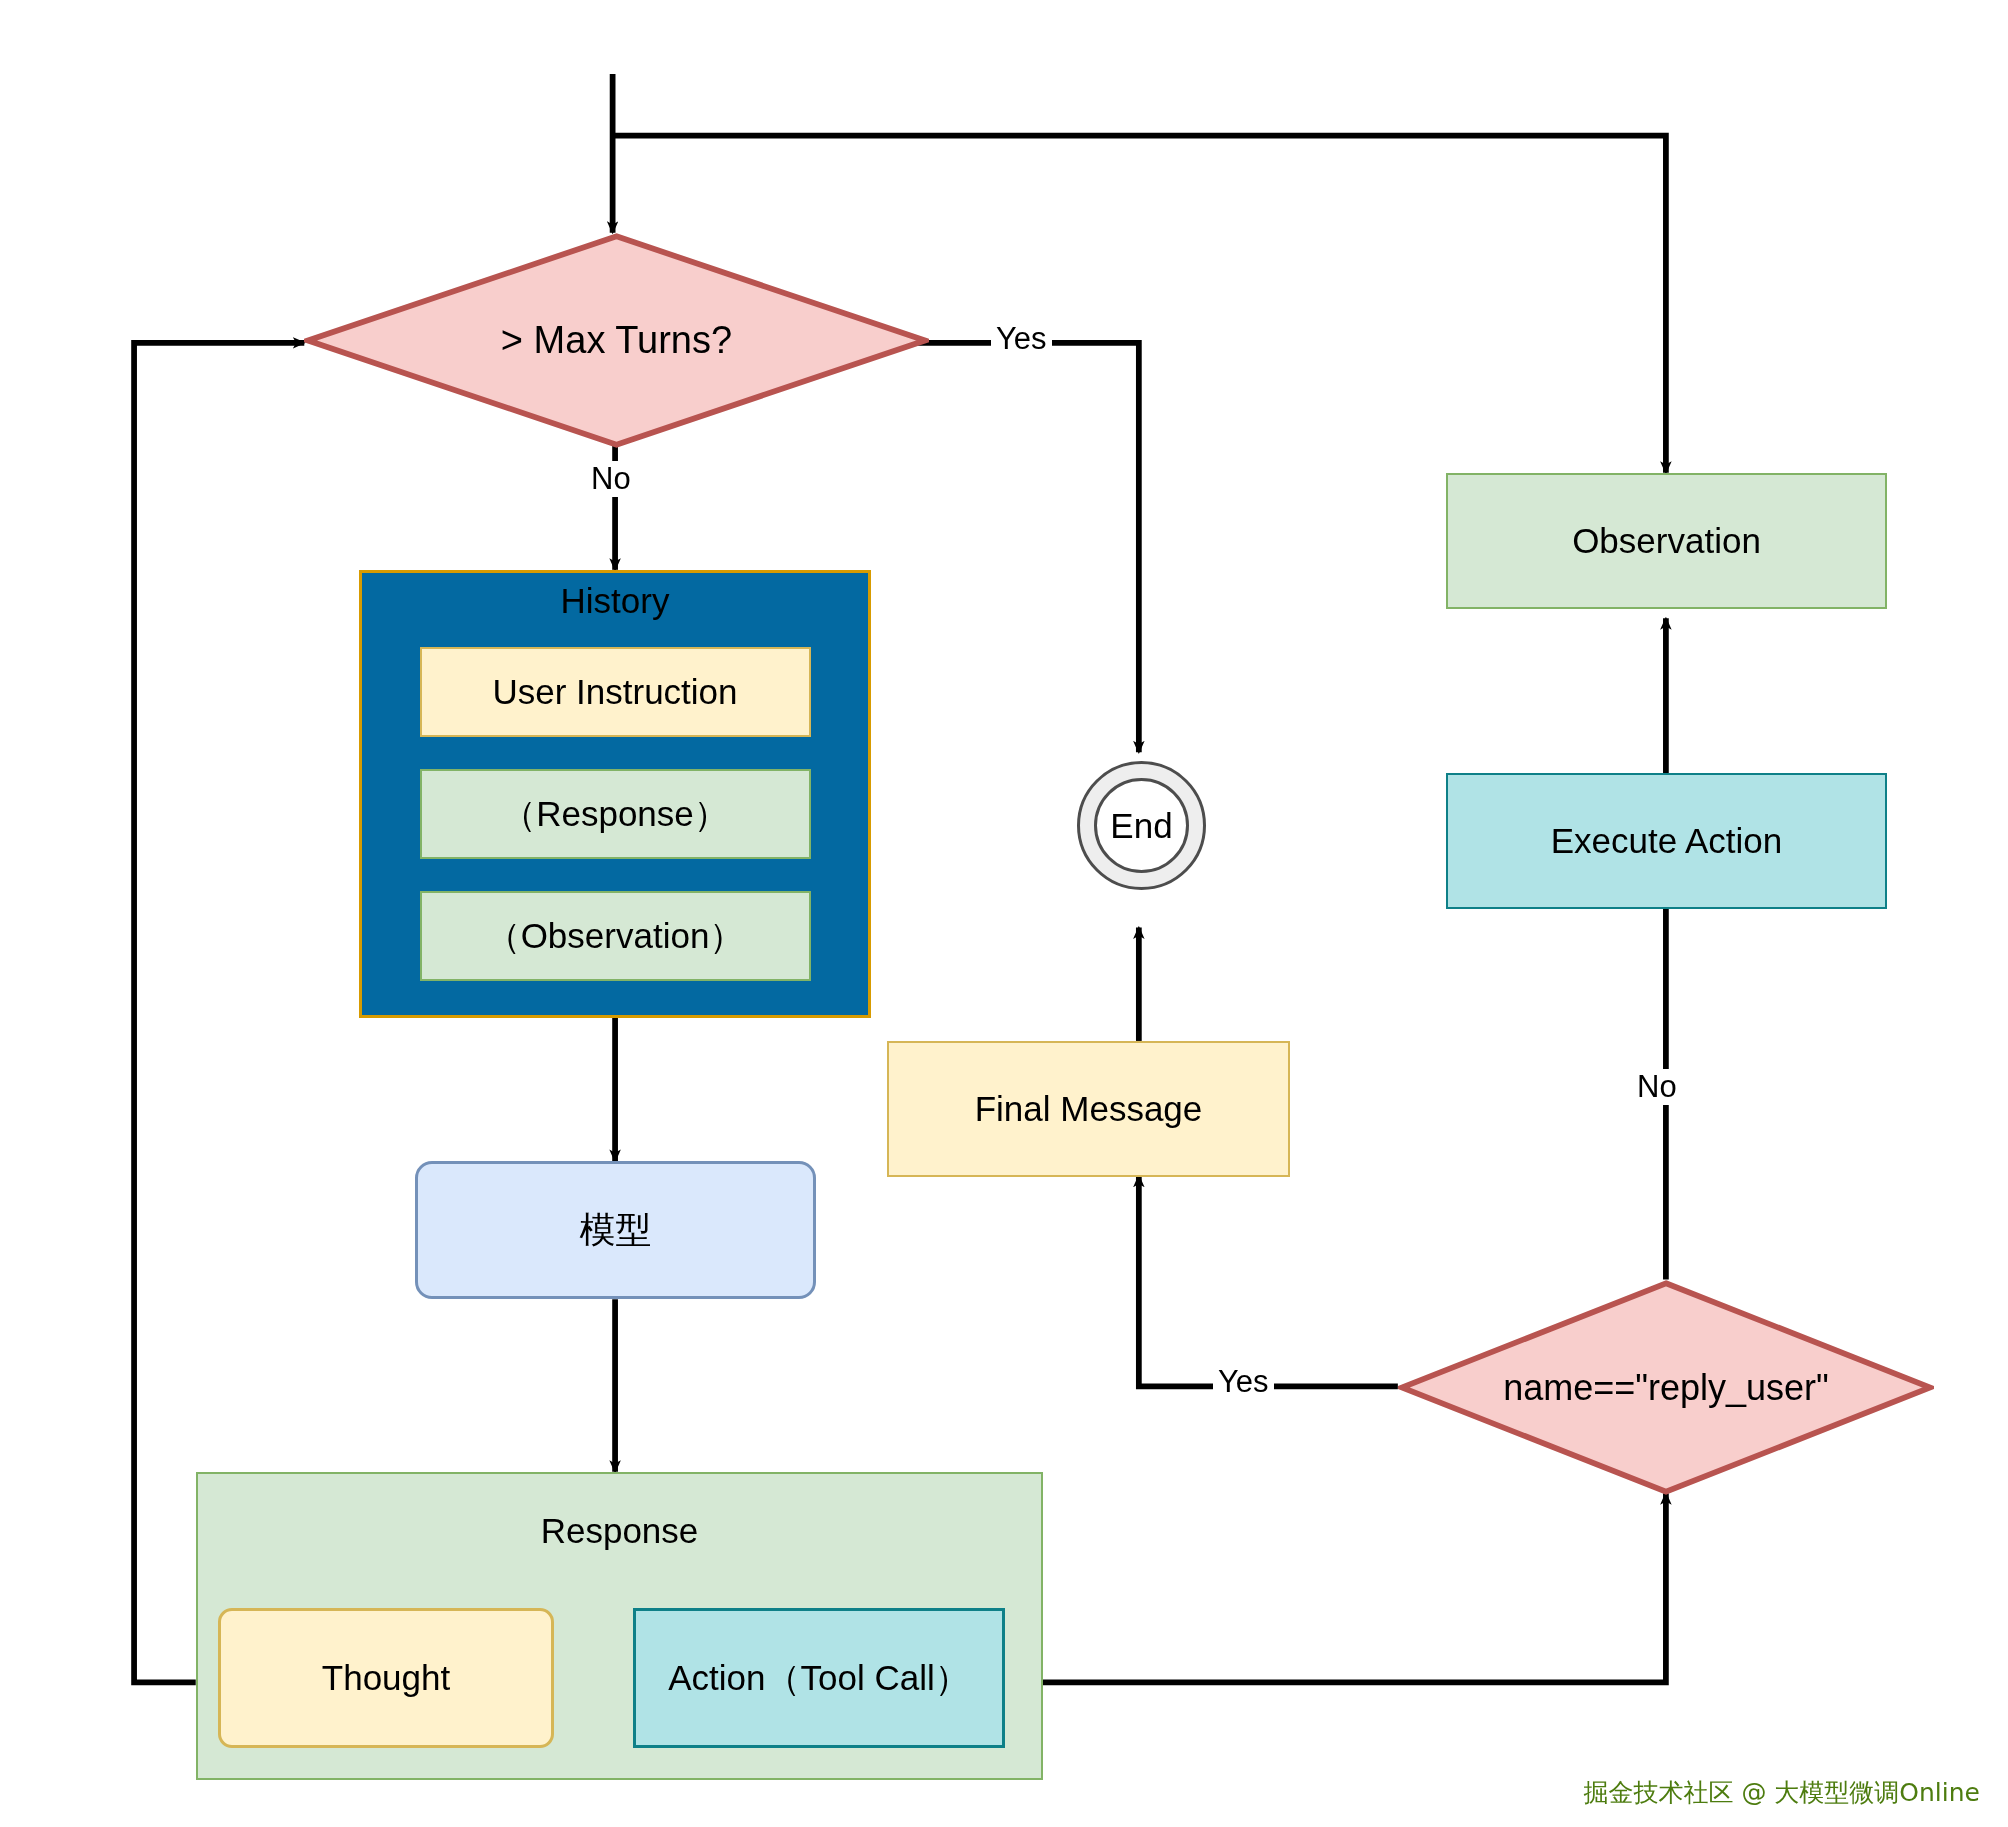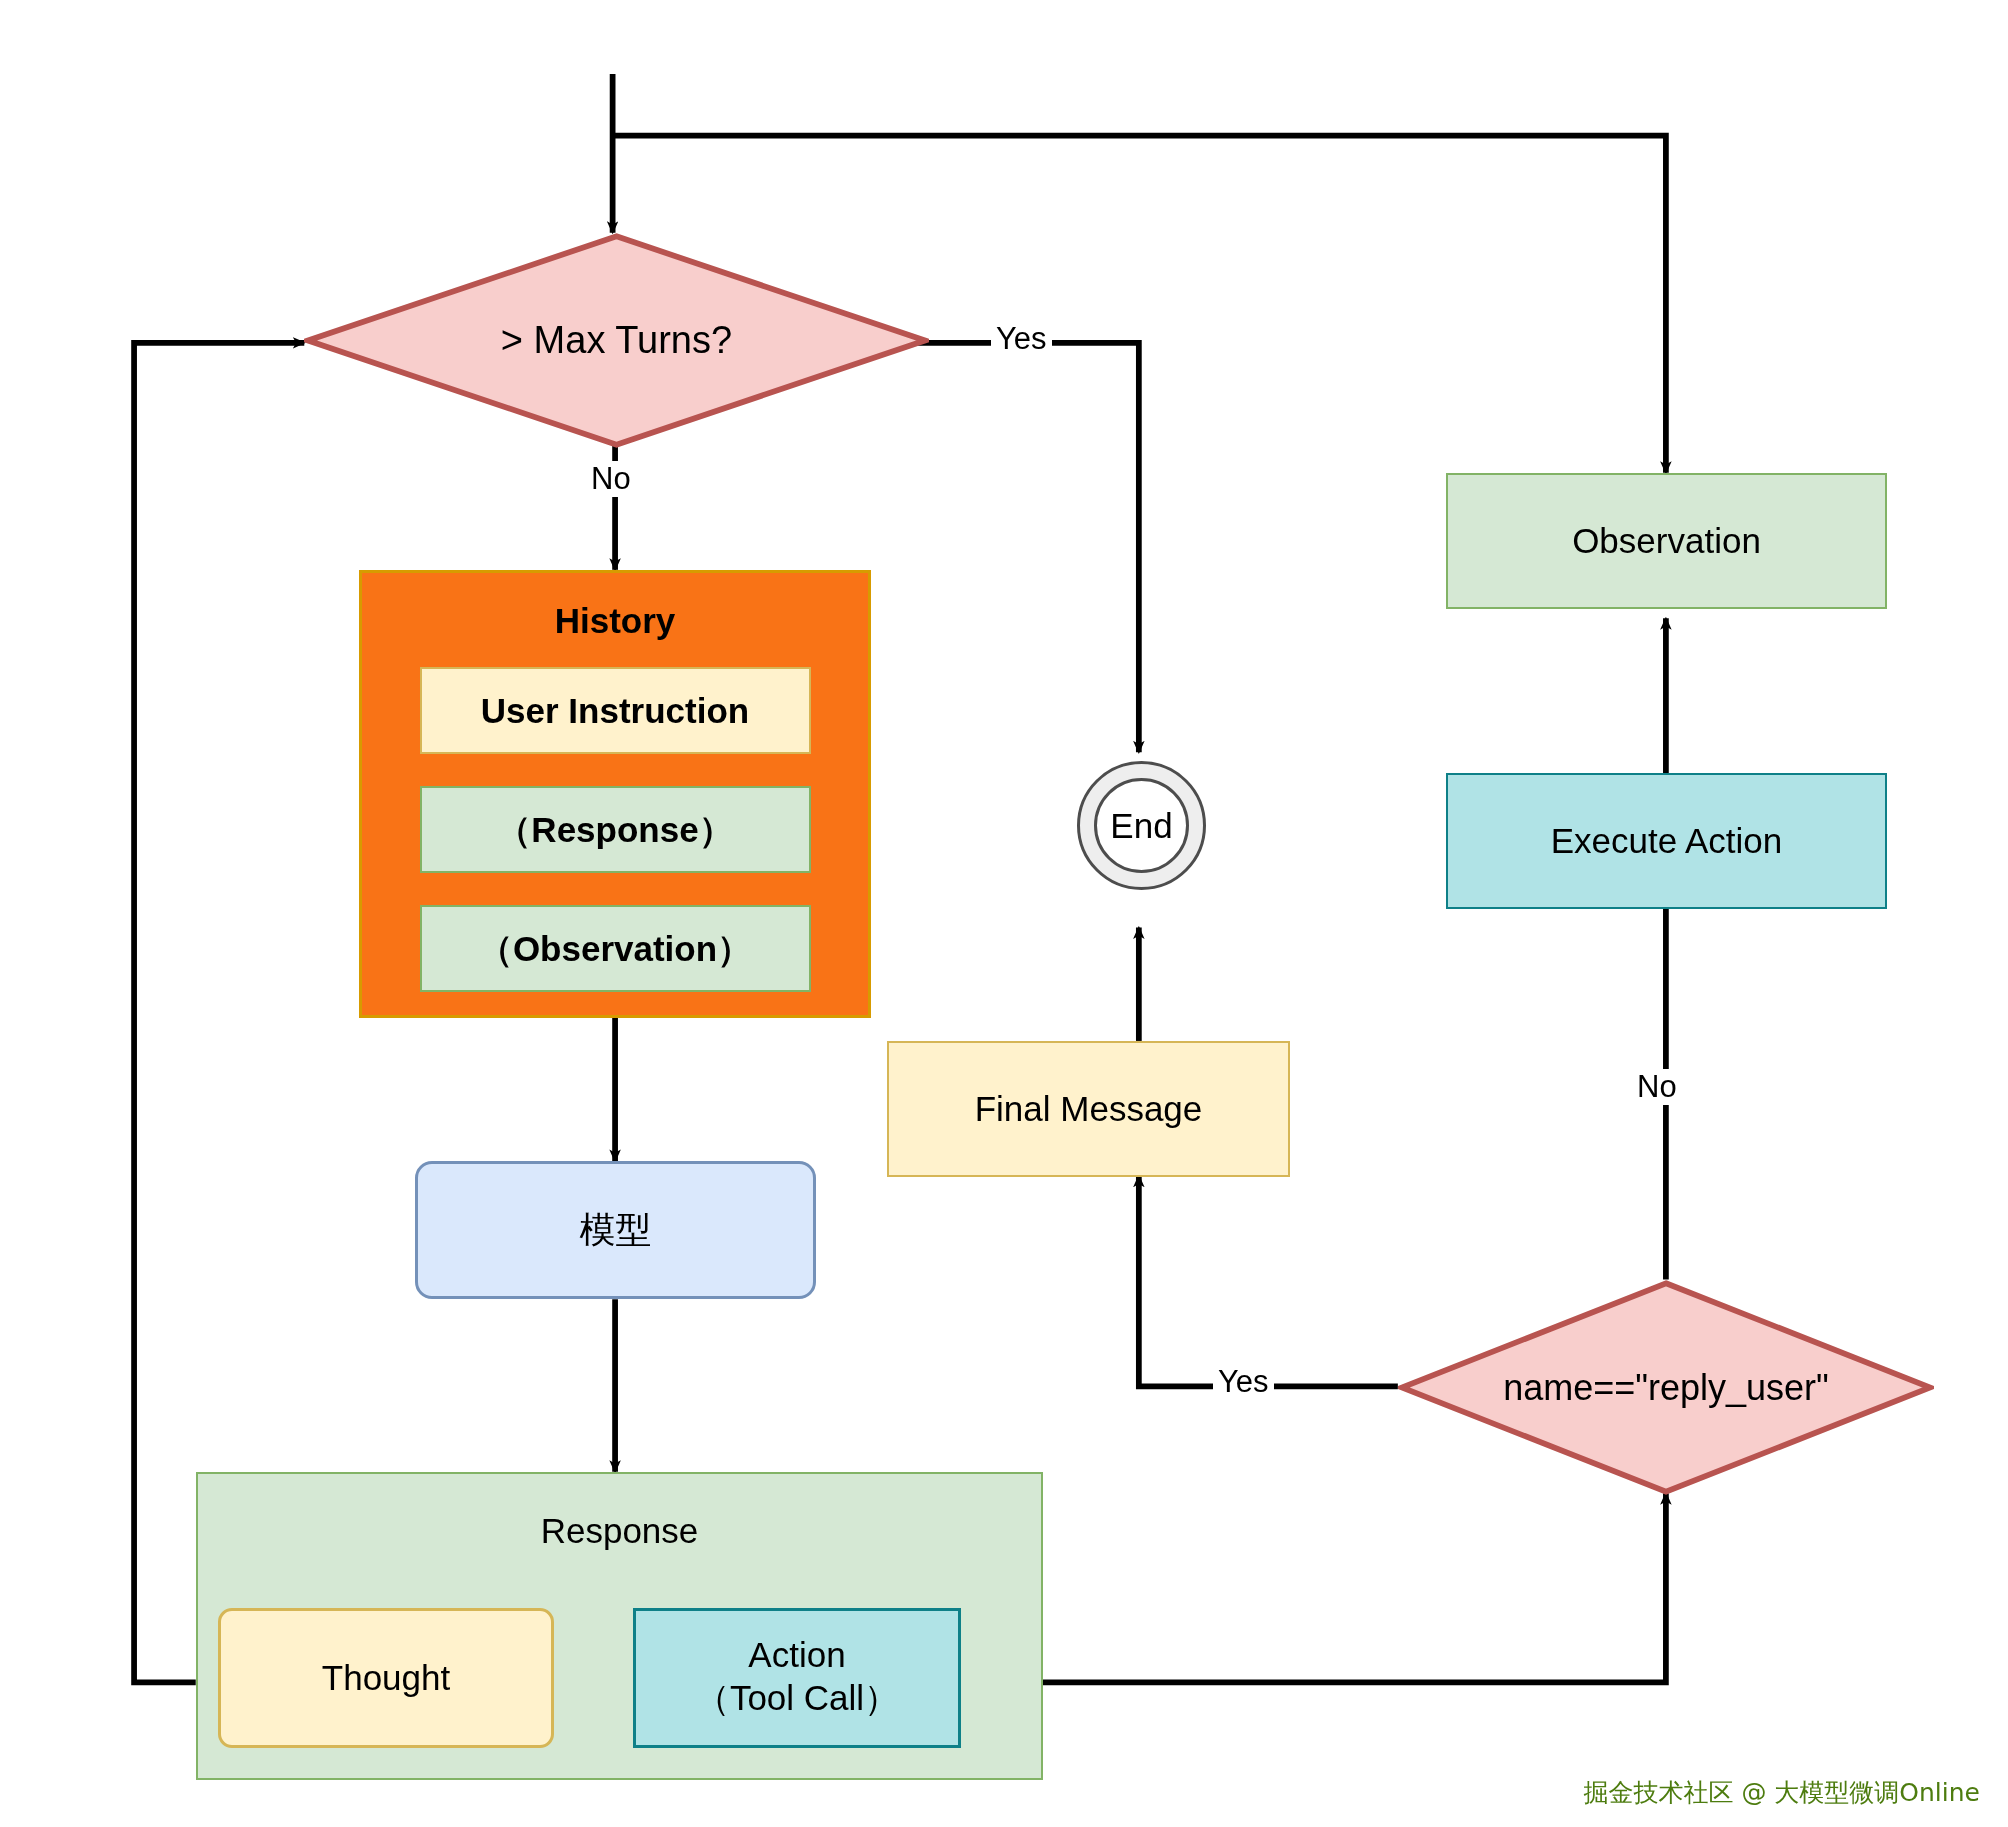--- a/index.html
+++ b/index.html
@@ -49,26 +49,25 @@
     top: 0;
   }
   .diamond-label {
     position: relative;
     z-index: 2;
     color: #000;
     white-space: nowrap;
   }
   
   #history-box {
-    background: #f97316;
+    background: #0369a1;
     border: 3.3px solid #d79b00;
     flex-direction: column;
     justify-content: flex-start;
-    padding-top: 27px;
-    font-weight: bold;
+    padding-top: 7px;
   }
   #history-title { font-size: 35px; margin-bottom: 25px; }
   .history-child {
     width: 391px;
     height: 90px;
     display: flex;
     align-items: center;
     justify-content: center;
     font-size: 35px;
     box-sizing: border-box;
@@ -205,21 +204,21 @@
   </div>
 
   <div class="node" id="response-box" style="left:196px; top:1472px; width:847px; height:308px;">
     <div id="response-title">Response</div>
   </div>
 
   <div class="resp-row" id="thought-box" style="left:218px; top:1608px; width:336px; height:140px;border-radius:14px;">
     <span>Thought</span>
   </div>
 
-  <div class="resp-row" id="action-box" style="left:633px; top:1608px; width:328px; height:140px; flex-direction:column;">
+  <div class="resp-row" id="action-box" style="left:633px; top:1608px; width:372px; height:140px; flex-direction:row;">
     <span>Action</span>
     <span>（Tool Call）</span>
   </div>
 
   <div id="end-node" style="left:1077px; top:761px;">
     <div id="end-inner">End</div>
   </div>
 
   <div class="node" id="final-message-box" style="left:887px; top:1041px; width:403px; height:136px;">
     <span>Final Message</span>

